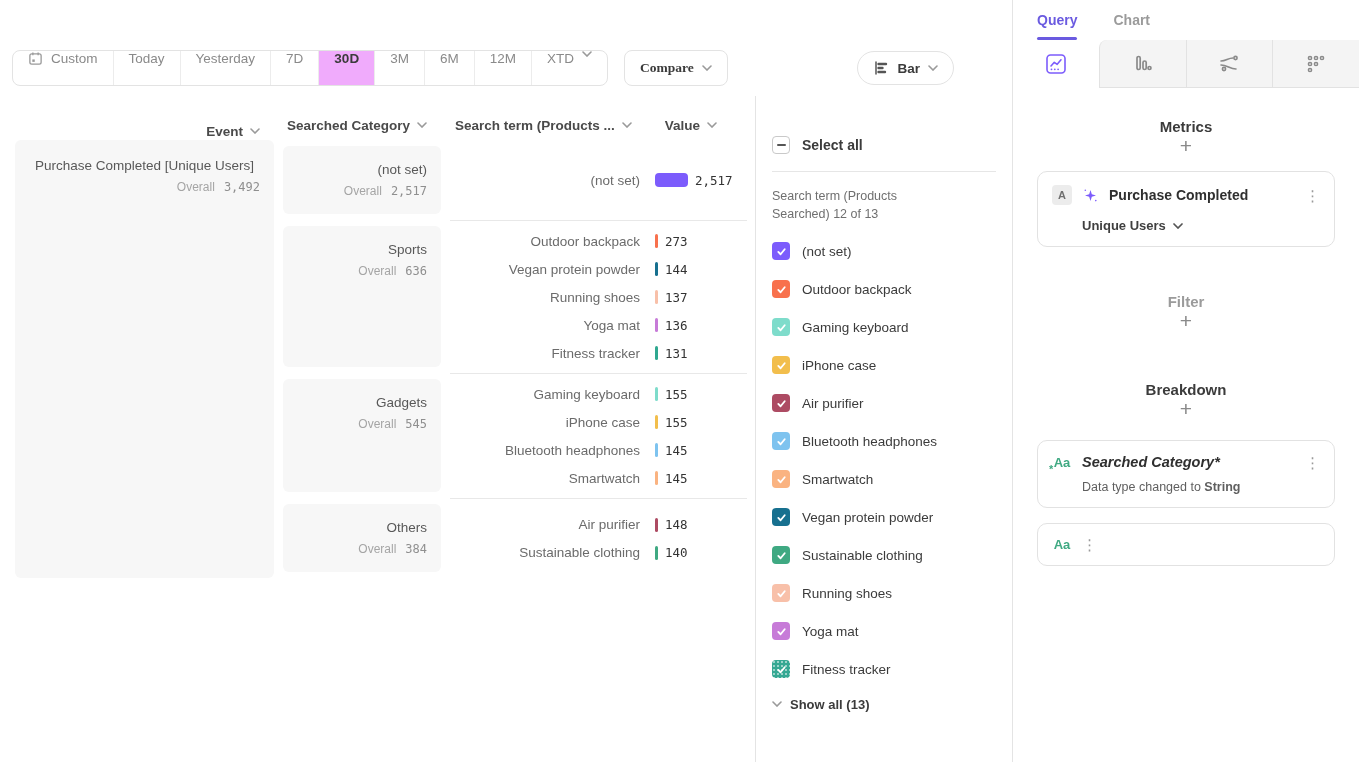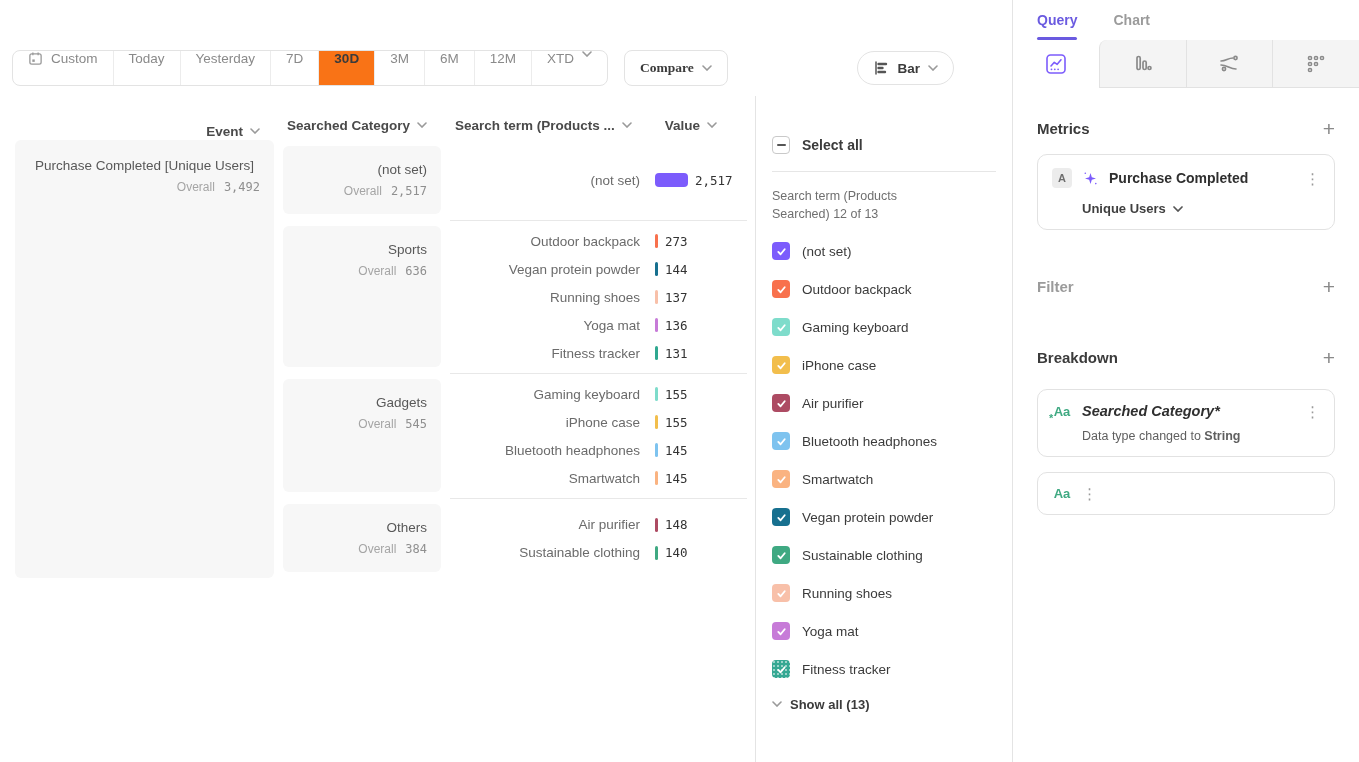--- a/index.html
+++ b/index.html
@@ -9,21 +9,21 @@
   .app { display:flex; width:1359px; height:762px; }
 
   
   .main { width:1013px; min-width:1013px; border-right:1px solid #e4e4e4; display:flex; flex-direction:column; }
   .toolbar { height:96px; padding:50px 58px 0 12px; display:flex; justify-content:space-between; align-items:flex-start; }
   .toolbar-left { display:flex; align-items:center; }
   .range-group { display:flex; height:36px; border:1px solid #e3e3e3; border-radius:8px; background:#fff; overflow:hidden; }
   .range-btn { display:flex; gap:8px; padding:0 15px; font-size:13.5px; color:#8a8a8a;
     background:none; border:none; border-right:1px solid #ececec; cursor:pointer; font-family:inherit; white-space:nowrap; }
   .range-btn:last-child { border-right:none; }
-  .range-btn.active { background:#f97316; color:#3b3b3b; font-weight:700; }
+  .range-btn.active { background:#f0abfc; color:#3b3b3b; font-weight:700; }
   .cal-icon, .chev { flex:none; color:#9a9a9a; }
   .pill-btn { display:flex; align-items:center; gap:8px; height:36px; padding:0 15px; border:1px solid #e3e3e3;
     border-radius:8px; background:#fff; font-size:13.5px; font-weight:600; color:#3b3b3b; cursor:pointer; font-family:inherit; }
   .compare-btn { margin-left:16px;font-family:Liberation Serif, serif; }
   .bar-btn { border-radius:17px; height:34px; margin-top:1px; }
 
   .content { flex:1; display:flex; min-height:0; }
   .table-area { flex:1; padding-left:15px; }
   .table-header { display:flex; margin-top:14px; height:30px; align-items:center;
     font-size:13.5px; font-weight:600; color:#4a4a4a; }
@@ -86,21 +86,21 @@
   .qtab.active { color:#6A5AE0; }
   .qtab.inactive { color:#9b9b9b; font-weight:600; }
   .qtab.active::after { content:""; position:absolute; left:0; right:0; bottom:0; height:3px;
     background:#6A5AE0; border-radius:2px; }
   .icon-strip { height:48px; display:flex; }
   .itab { flex:1; display:flex; align-items:center; justify-content:center; cursor:pointer; }
   .itab.selected { background:#fff; color:#7C5CFC; }
   .itab.gray { background:#f4f4f4; border-bottom:1px solid #e2e2e2; border-left:1px solid #e2e2e2; color:#8a8a8a; }
   .itab.gray.first { border-radius:8px 0 0 0; }
   .qcontent { padding:30px 24px 0; }
-  .sec-head { display:flex; justify-content:space-between; align-items:center; }
+  .sec-head { display:flex; justify-content:space-between; align-items:center;flex-direction:column; }
   .sec-title { font-size:15px; font-weight:700; color:#3b3b3b; }
   .sec-title.muted { color:#9b9b9b; }
   .plus-btn { font-size:21px; font-weight:400; color:#8a8a8a; background:none; border:none; cursor:pointer; line-height:1; font-family:inherit; }
   .qcard { border:1px solid #e2e2e2; border-radius:10px; padding:13px 14px; }
   .metric-card { margin-top:15px; }
   .qrow { display:flex; align-items:center; gap:10px; }
   .badge-a { width:20px; height:20px; background:#ececec; border-radius:4px; font-size:11px; font-weight:700;
     color:#6f6f6f; display:flex; align-items:center; justify-content:center; flex:none; }
   .qcard-title { font-size:14px; font-weight:600; color:#2f2f2f; flex:1; }
   .kebab { color:#9a9a9a; font-size:15px; letter-spacing:0; cursor:pointer; background:none; border:none; line-height:1; font-family:inherit; }

